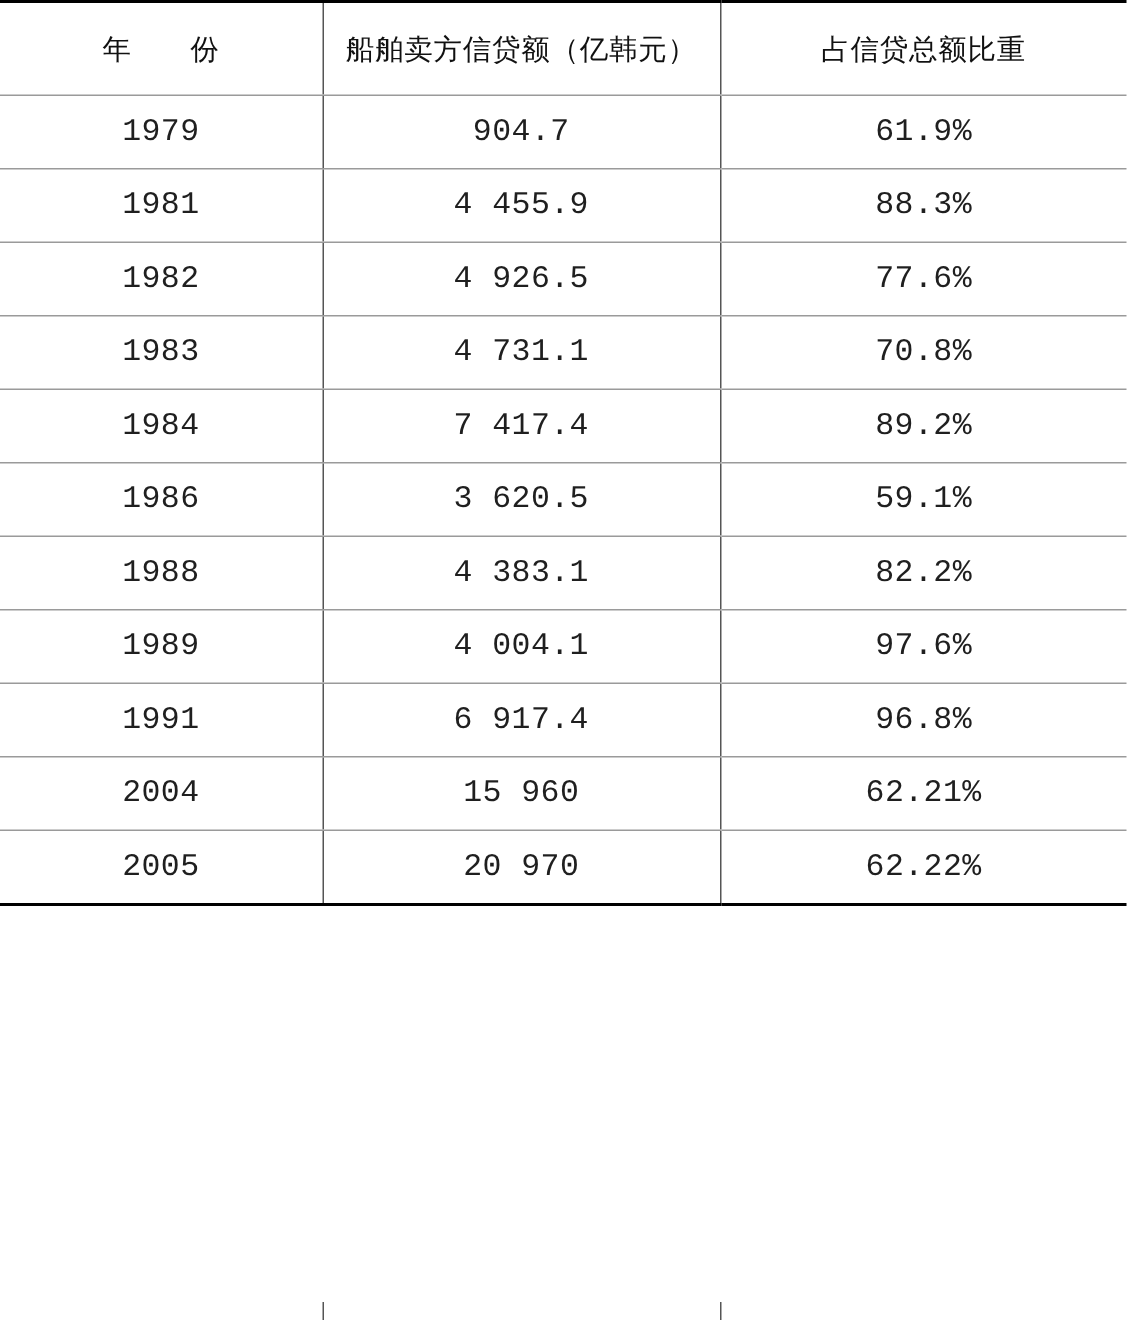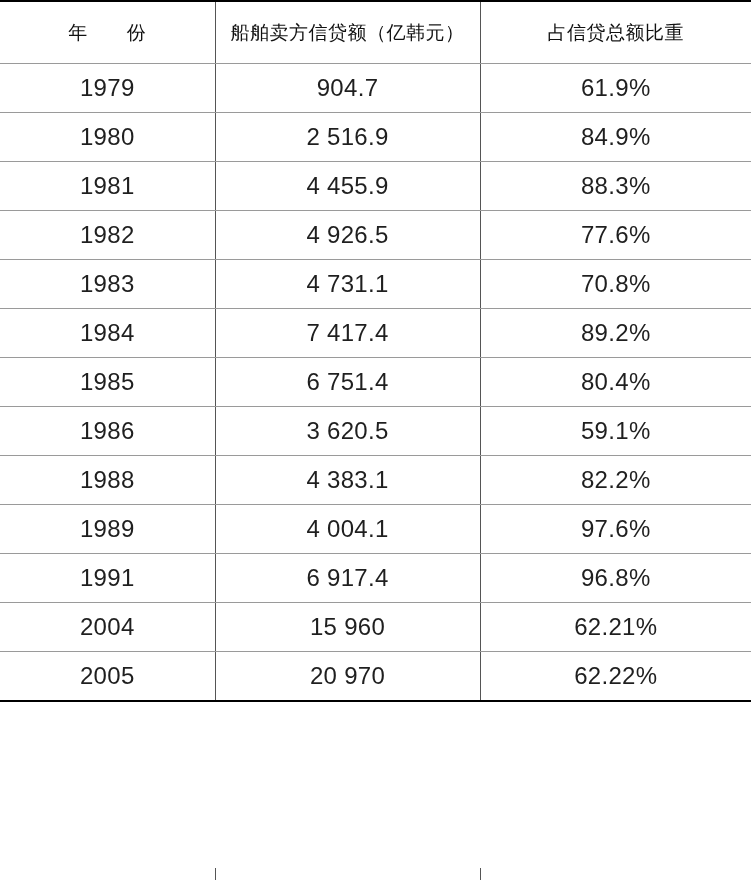--- a/index.html
+++ b/index.html
@@ -71,22 +71,22 @@
   table.data-table td.cell-share {
     border-left: 1.1px solid #555555;
   }
 
   .year-header-text {
     display: inline-block;
     letter-spacing: 0.5px;
   }
 
   .numeral {
-    font-family: Liberation Sans, sans-serif;
-    font-size: 24px;
+    font-family: Liberation Mono, monospace;
+    font-size: 21px;
     letter-spacing: 0.3px;
     white-space: pre;
     margin-top: 36px;
   }
 
   
   .vrule-overshoot {
     position: absolute;
     width: 1.1px;
     background: #555555;
@@ -116,48 +116,38 @@
         <th class="cell-share">占信贷总额比重</th>
       </tr>
     </thead>
     <tbody id="table-body">
         <tr class="data-row">
           <td class="cell-year"><span class="numeral">1979</span></td>
           <td class="cell-value"><span class="numeral">904.7</span></td>
           <td class="cell-share"><span class="numeral">61.9%</span></td>
         </tr>
         <tr class="data-row">
-          <td class="cell-year"><span class="numeral">1980</span></td>
-          <td class="cell-value"><span class="numeral">2 516.9</span></td>
-          <td class="cell-share"><span class="numeral">84.9%</span></td>
-        </tr>
-        <tr class="data-row">
           <td class="cell-year"><span class="numeral">1981</span></td>
           <td class="cell-value"><span class="numeral">4 455.9</span></td>
           <td class="cell-share"><span class="numeral">88.3%</span></td>
         </tr>
         <tr class="data-row">
           <td class="cell-year"><span class="numeral">1982</span></td>
           <td class="cell-value"><span class="numeral">4 926.5</span></td>
           <td class="cell-share"><span class="numeral">77.6%</span></td>
         </tr>
         <tr class="data-row">
           <td class="cell-year"><span class="numeral">1983</span></td>
           <td class="cell-value"><span class="numeral">4 731.1</span></td>
           <td class="cell-share"><span class="numeral">70.8%</span></td>
         </tr>
         <tr class="data-row">
           <td class="cell-year"><span class="numeral">1984</span></td>
           <td class="cell-value"><span class="numeral">7 417.4</span></td>
           <td class="cell-share"><span class="numeral">89.2%</span></td>
-        </tr>
-        <tr class="data-row">
-          <td class="cell-year"><span class="numeral">1985</span></td>
-          <td class="cell-value"><span class="numeral">6 751.4</span></td>
-          <td class="cell-share"><span class="numeral">80.4%</span></td>
         </tr>
         <tr class="data-row">
           <td class="cell-year"><span class="numeral">1986</span></td>
           <td class="cell-value"><span class="numeral">3 620.5</span></td>
           <td class="cell-share"><span class="numeral">59.1%</span></td>
         </tr>
         <tr class="data-row">
           <td class="cell-year"><span class="numeral">1988</span></td>
           <td class="cell-value"><span class="numeral">4 383.1</span></td>
           <td class="cell-share"><span class="numeral">82.2%</span></td>

